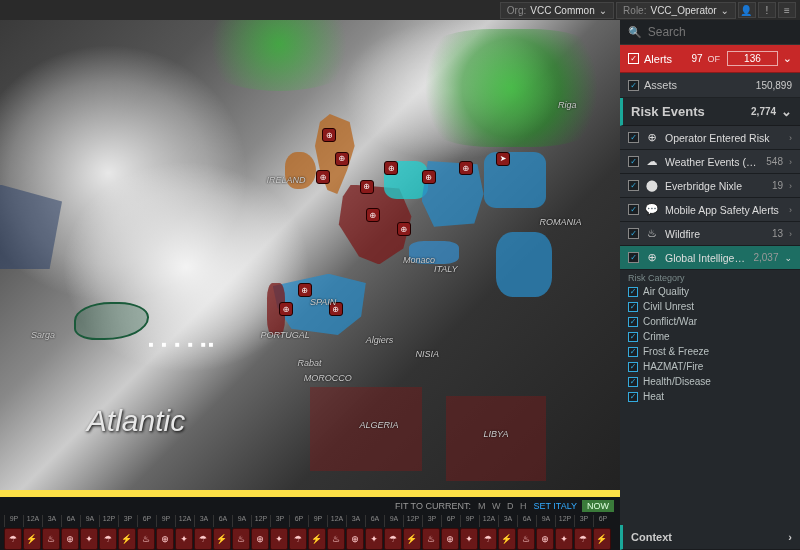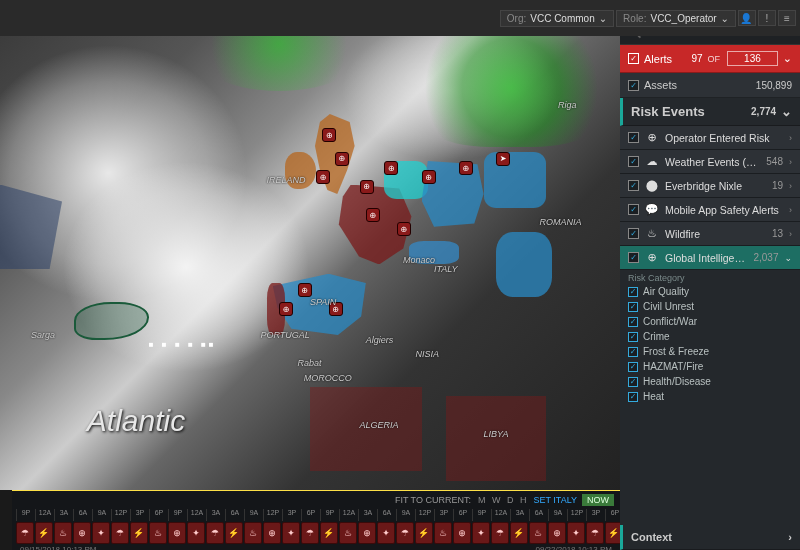--- a/index.html
+++ b/index.html
@@ -1,19 +1,19 @@
 <!DOCTYPE html>
 <html><head>
 <meta charset="utf-8">
 <style>
 * { box-sizing: border-box; margin: 0; padding: 0; font-family: Arial, sans-serif; }
 body { width: 800px; height: 550px; overflow: hidden; background: #1a1a1a; color: #ccc; position: relative; }
 
 
-.topbar { position: absolute; top: 0; left: 0; right: 0; height: 36px; background: #2a2a2a; display: flex; justify-content: flex-end; align-items: center; font-size: 10px; gap: 2px; padding-right: 4px; z-index: 10; }
+.topbar { position: absolute; top: 0; left: 0; right: 0; height: 20px; background: #2a2a2a; display: flex; justify-content: flex-end; align-items: center; font-size: 10px; gap: 2px; padding-right: 4px; z-index: 10; }
 .topbar .field { background: #333; border: 1px solid #444; padding: 2px 6px; display: flex; align-items: center; gap: 4px; min-width: 90px; }
 .topbar .lbl { color: #888; }
 .topbar .val { color: #ddd; }
 .topbar .icon-btn { width: 18px; height: 16px; background: #333; border: 1px solid #444; display: flex; align-items: center; justify-content: center; font-size: 10px; color: #aaa; }
 
 
 .map { position: absolute; top: 20px; left: 0; right: 180px; bottom: 60px; background: linear-gradient(135deg, #3a3a3a 0%, #555 20%, #888 35%, #ccc 45%, #666 55%, #333 70%, #222 100%); overflow: hidden; }
 .cloud { position: absolute; background: radial-gradient(ellipse, rgba(255,255,255,0.85), rgba(255,255,255,0.3) 50%, transparent 70%); border-radius: 50%; }
 .c1 { top: 5%; left: -5%; width: 45%; height: 55%; }
 .c2 { top: 30%; left: 10%; width: 40%; height: 45%; }
@@ -66,21 +66,21 @@
 .item .badge { font-size: 10px; color: #999; }
 .item .chev { font-size: 9px; color: #888; }
 .item.active { background: #1d6e63; }
 .item.active .chev { color: #ddd; }
 
 .subhead { padding: 3px 8px 1px; font-size: 9px; color: #7a8a8a; background: #24282c; }
 .sub { display: flex; align-items: center; padding: 2px 8px; gap: 5px; font-size: 10px; color: #b8c0c0; background: #24282c; }
 .sub .chk { width: 10px; height: 10px; border-color: #3ad; }
 
 
-.timeline-area { position: absolute; left: 0; right: 180px; bottom: 0; height: 60px; background: rgba(20,22,25,0.9); border-top: 1px solid #fde047; margin-left: 12px; }
+.timeline-area { position: absolute; left: 0; right: 180px; bottom: 0; height: 60px; background: rgba(20,22,25,0.9); border-top: 7px solid #fde047; }
 .tl-controls { display: flex; align-items: center; justify-content: flex-end; height: 18px; padding: 0 6px; font-size: 9px; gap: 5px; color: #999; }
 .tl-controls .link { color: #3af; cursor: pointer; }
 .tl-controls .letters span { margin: 0 2px; color: #888; }
 .now-btn { background: #3a7a3a; color: #dfd; padding: 1px 5px; font-size: 9px; }
 .tl-hours { display: flex; height: 12px; font-size: 7px; color: #888; overflow: hidden; padding: 0 4px; }
 .tl-hours span { flex: 0 0 19px; text-align: center; border-left: 1px solid #333; }
 .tl-icons { display: flex; height: 24px; padding: 1px 4px; gap: 1px; overflow: hidden; }
 .tl-icons .cell { flex: 0 0 18px; height: 22px; background: #6a1818; border: 1px solid #3a0a0a; border-radius: 2px; display: flex; align-items: center; justify-content: center; font-size: 9px; color: #fcc; }
 .tl-dates { display: flex; justify-content: space-between; font-size: 8px; color: #777; padding: 0 8px; }
 </style>

